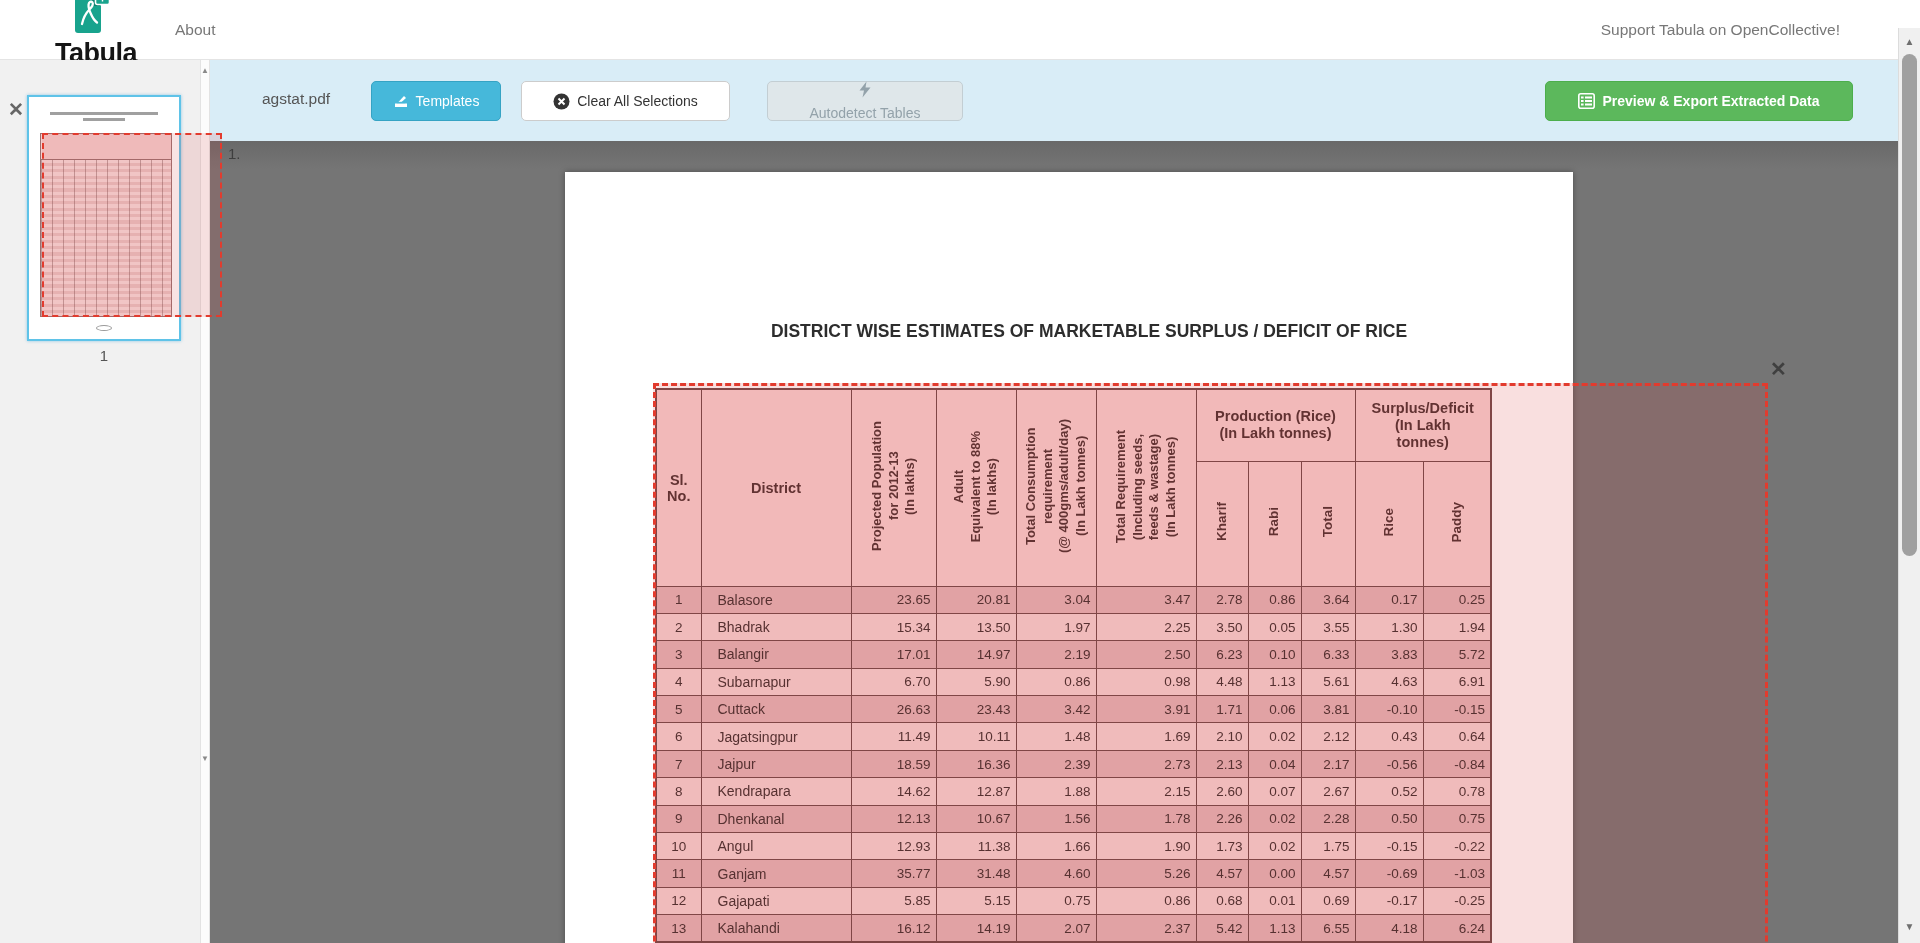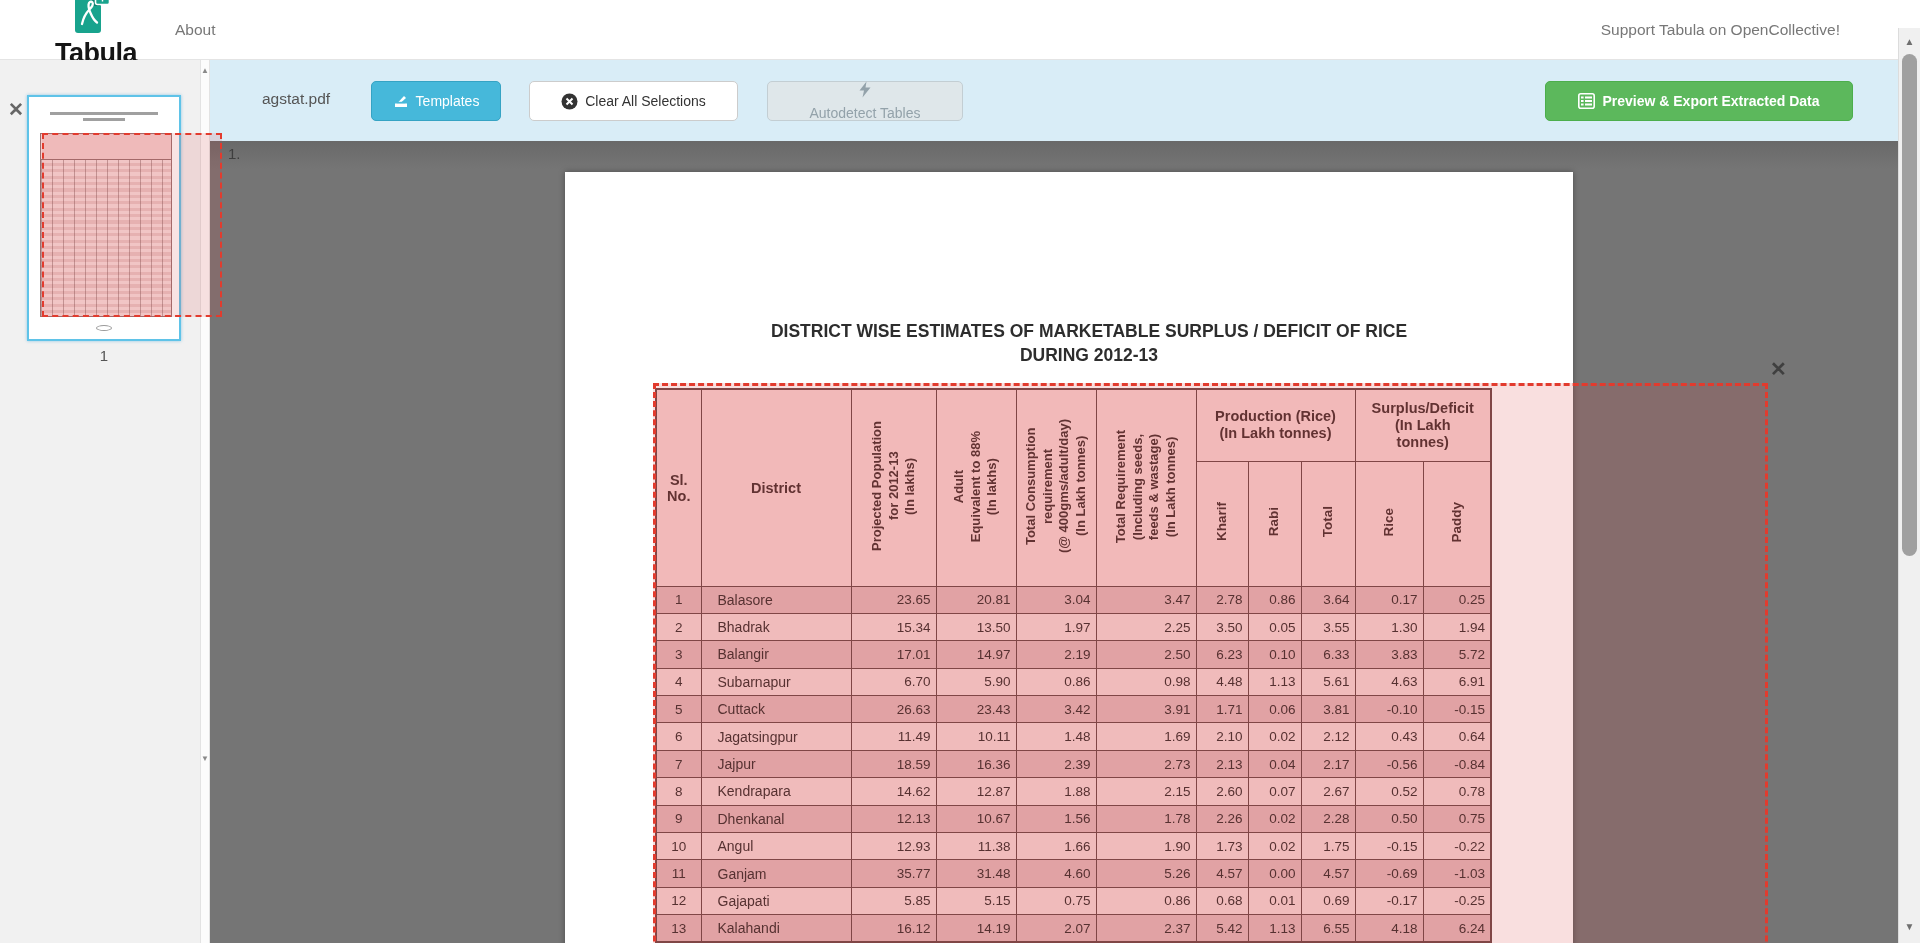--- a/index.html
+++ b/index.html
@@ -39,21 +39,21 @@
       border-left:1px solid #e3e3e3; border-right:1px solid #e3e3e3; }
   .sidebar-scroll .arr-up   { position:absolute; left:0; top:6px;    width:100%; text-align:center; font-size:8px; color:#8a8a8a; cursor:pointer; }
   .sidebar-scroll .arr-down { position:absolute; left:0; top:694px;  width:100%; text-align:center; font-size:8px; color:#8a8a8a; cursor:pointer; }
 
   
   .toolbar { position:absolute; left:210px; top:60px; width:1710px; height:81px; background:var(--toolbar_bg); }
   .filename { position:absolute; left:52px; top:30px; font-size:15.5px; color:#555; }
   .btn { position:absolute; top:21px; height:40px; border-radius:5px; font-size:14px;
          display:flex; align-items:center; justify-content:center; gap:7px; cursor:pointer; border:1px solid transparent; }
   .btn-templates { left:161px; width:130px; background:var(--templates_btn); border-color:#35a3c4; color:#fff; }
-  .btn-clear { left:319px; width:209px; background:#fff; border-color:#cccccc; color:#333; }
+  .btn-clear { left:311px; width:209px; background:#fff; border-color:#cccccc; color:#333; }
   .btn-auto { left:557px; width:196px; background:#dfe7ea; border-color:#c3ced3; color:#93a2aa; cursor:default;flex-direction:column; }
   .btn-export { left:1335px; width:308px; background:var(--export_btn); border-color:#4cae4c; color:#fff; font-weight:bold; }
   .btn svg { display:block; }
 
   
   .viewer { position:absolute; left:210px; top:141px; width:1710px; height:802px; overflow:hidden;
             background:linear-gradient(#696969, var(--viewer_gray) 28px); }
   .page-label { position:absolute; left:18px; top:4px; font-size:15px; color:#3e3e3e; }
   .pdf-page { position:absolute; left:355px; top:31px; width:1008px; height:940px; background:#fff;
               box-shadow:0 0 6px rgba(0,0,0,.35); cursor:crosshair; }
@@ -192,21 +192,20 @@
       <span>Preview &amp; Export Extracted Data</span>
     </div>
   </div>
 
   <div class="viewer">
     <span class="page-label">1.</span>
 
     <div class="pdf-page">
       <div class="doc-title">
         <span>DISTRICT WISE ESTIMATES OF MARKETABLE SURPLUS / DEFICIT OF RICE</span>
-        <span>DURING 2012-13</span>
       </div>
       <table class="pdf-table">
           <colgroup>
             <col style="width:45px">
             <col style="width:150px">
             <col style="width:85px">
             <col style="width:80px">
             <col style="width:80px">
             <col style="width:100px">
             <col style="width:52px">

